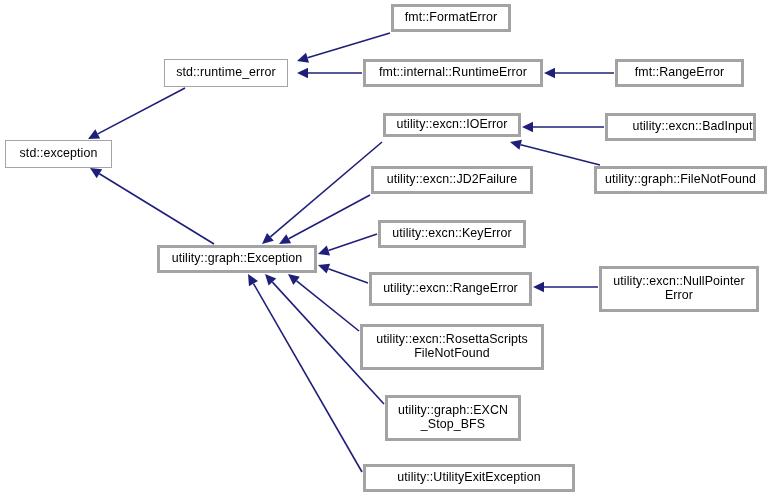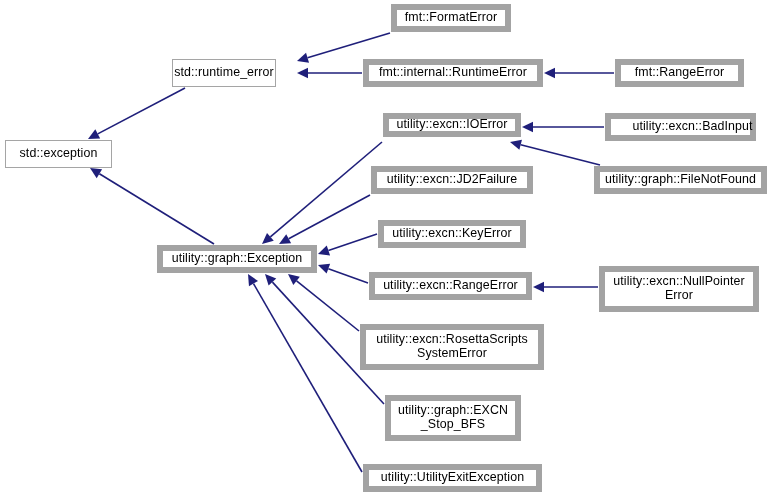--- a/index.html
+++ b/index.html
@@ -21,21 +21,21 @@
     left: 0;
     top: 0;
     width: 773px;
     height: 499px;
     pointer-events: none;
   }
   .node {
     position: absolute;
     box-sizing: border-box;
     background: #ffffff;
-    border: 6px solid #a3a3a3;
+    border: 3px solid #a3a3a3;
     display: flex;
     align-items: center;
     justify-content: center;
     text-align: center;
     line-height: 1.12;
     color: #000000;
     font-size: 12.4px;
     letter-spacing: 0.1px;
     white-space: pre;
     z-index: 5;
@@ -111,33 +111,33 @@
         <polygon points="248,274 257.9950456692821,280.93823191230774 248.98217211779072,286.127462138924" fill="#1f1f7a"></polygon>
       </g>
       <g>
         <line x1="214" y1="244" x2="99.37861377652037" y2="173.74818263722216" stroke="#1f1f7a" stroke-width="1.6"></line>
         <polygon points="90,168 102.09593647775266,169.31465612468526 96.66129107528808,178.18170914975906" fill="#1f1f7a"></polygon>
       </g>
     </svg>
 
   <div id="node-layer">
       <div class="node light" style="left: 5px; top: 140px; width: 107px; height: 28px;"><span class="node-label">std::exception</span></div>
-      <div class="node light" style="left: 172px; top: 59px; width: 104px; height: 28px;"><span class="node-label">std::runtime_error</span></div>
+      <div class="node light" style="left: 164px; top: 59px; width: 124px; height: 28px;"><span class="node-label">std::runtime_error</span></div>
       <div class="node" style="left: 391px; top: 4px; width: 120px; height: 28px;"><span class="node-label">fmt::FormatError</span></div>
       <div class="node" style="left: 363px; top: 59px; width: 180px; height: 28px;"><span class="node-label">fmt::internal::RuntimeError</span></div>
       <div class="node" style="left: 615px; top: 59px; width: 129px; height: 28px;"><span class="node-label">fmt::RangeError</span></div>
       <div class="node" style="left: 383px; top: 113px; width: 138px; height: 24px; justify-content: center;"><span class="node-label">utility::excn::IOError</span></div>
       <div class="node" style="left: 605px; top: 113px; width: 151px; height: 28px; padding-left: 24px;"><span class="node-label">utility::excn::BadInput</span></div>
       <div class="node" style="left: 594px; top: 166px; width: 173px; height: 28px;"><span class="node-label">utility::graph::FileNotFound</span></div>
       <div class="node" style="left: 371px; top: 166px; width: 162px; height: 28px;"><span class="node-label">utility::excn::JD2Failure</span></div>
       <div class="node" style="left: 378px; top: 220px; width: 148px; height: 28px;"><span class="node-label">utility::excn::KeyError</span></div>
       <div class="node" style="left: 157px; top: 245px; width: 160px; height: 28px;"><span class="node-label">utility::graph::Exception</span></div>
-      <div class="node" style="left: 369px; top: 272px; width: 163px; height: 28px;"><span class="node-label">utility::excn::RangeError</span></div>
+      <div class="node" style="left: 369px; top: 272px; width: 163px; height: 34px;"><span class="node-label">utility::excn::RangeError</span></div>
       <div class="node" style="left: 599px; top: 266px; width: 160px; height: 46px;"><span class="node-label">utility::excn::NullPointer
 Error</span></div>
       <div class="node" style="left: 360px; top: 324px; width: 184px; height: 46px;"><span class="node-label">utility::excn::RosettaScripts
-SystemError</span></div>
+FileNotFound</span></div>
       <div class="node" style="left: 385px; top: 395px; width: 136px; height: 46px;"><span class="node-label">utility::graph::EXCN
 _Stop_BFS</span></div>
-      <div class="node" style="left: 363px; top: 464px; width: 179px; height: 28px; justify-content: center;"><span class="node-label">utility::UtilityExitException</span></div>
+      <div class="node" style="left: 363px; top: 464px; width: 212px; height: 28px; justify-content: center;"><span class="node-label">utility::UtilityExitException</span></div>
     </div>
 
 </div>
 
 </body></html>

